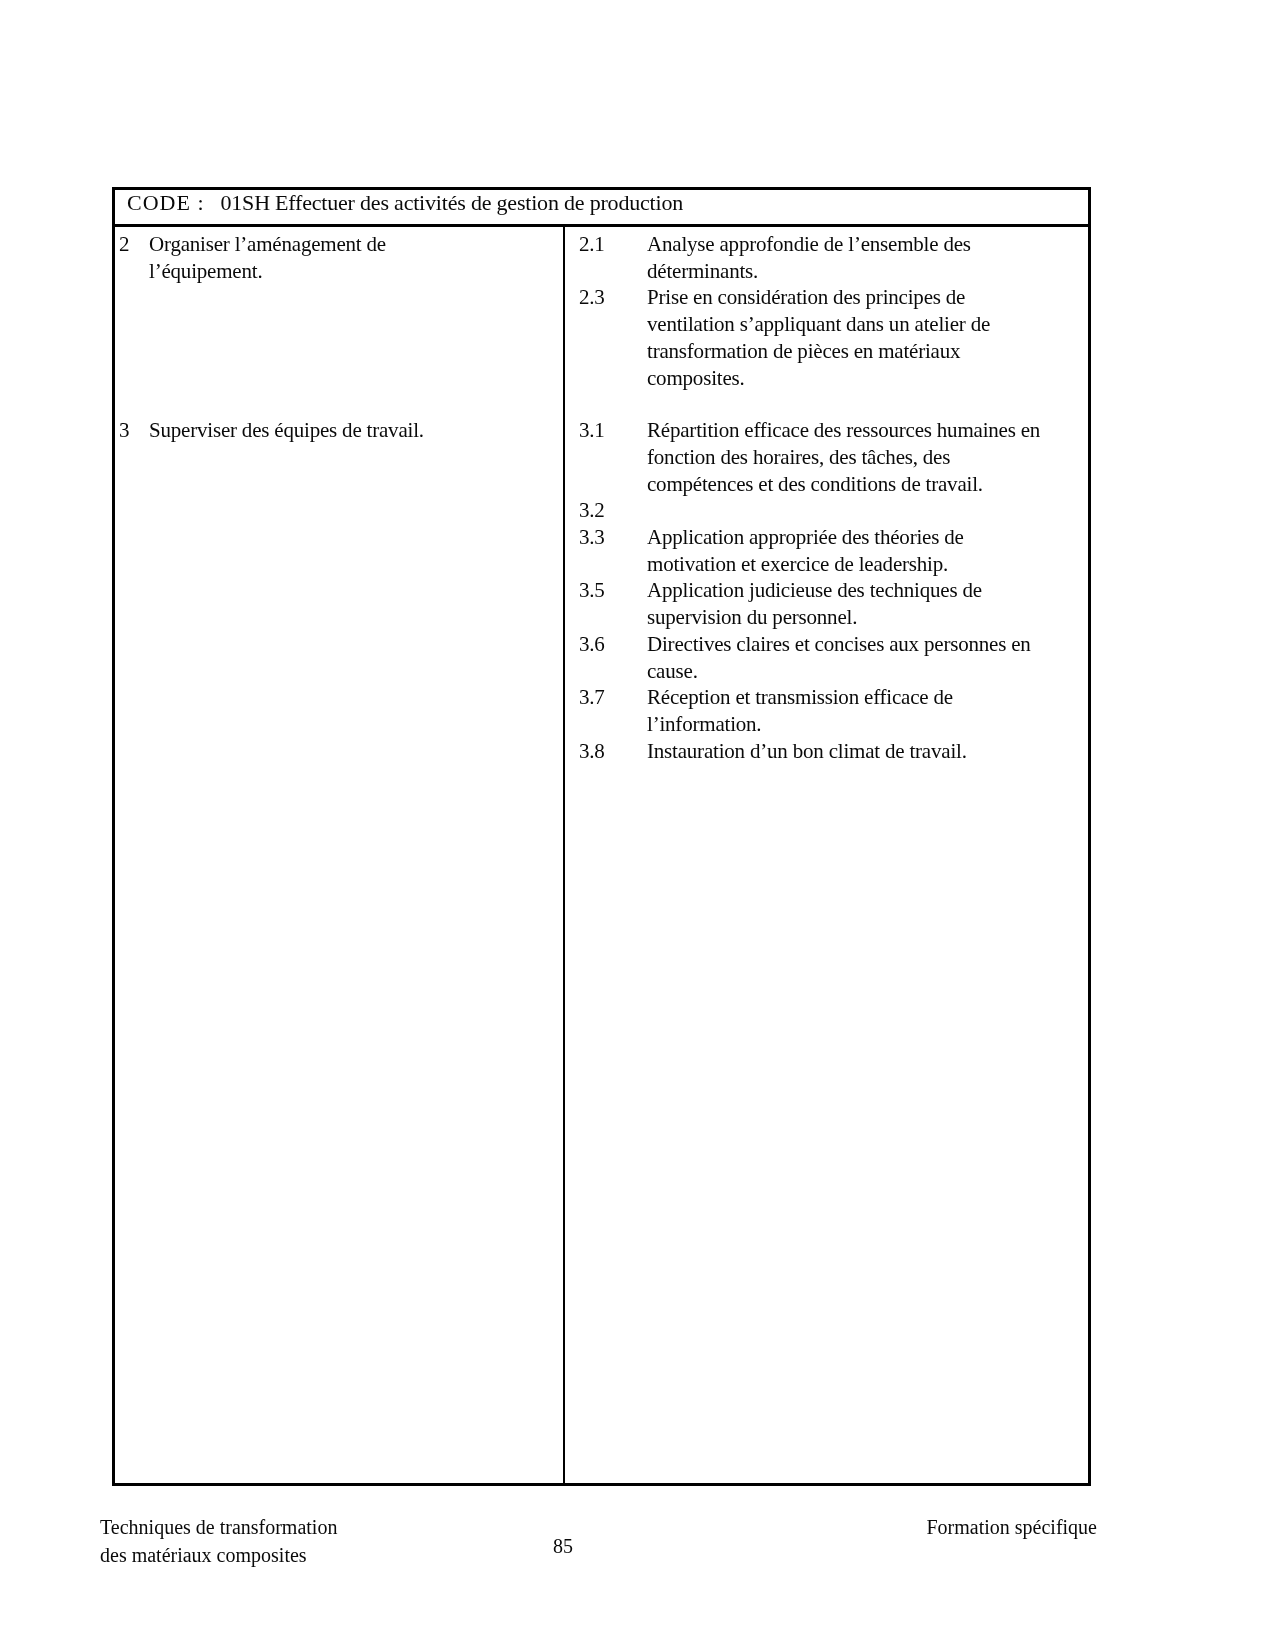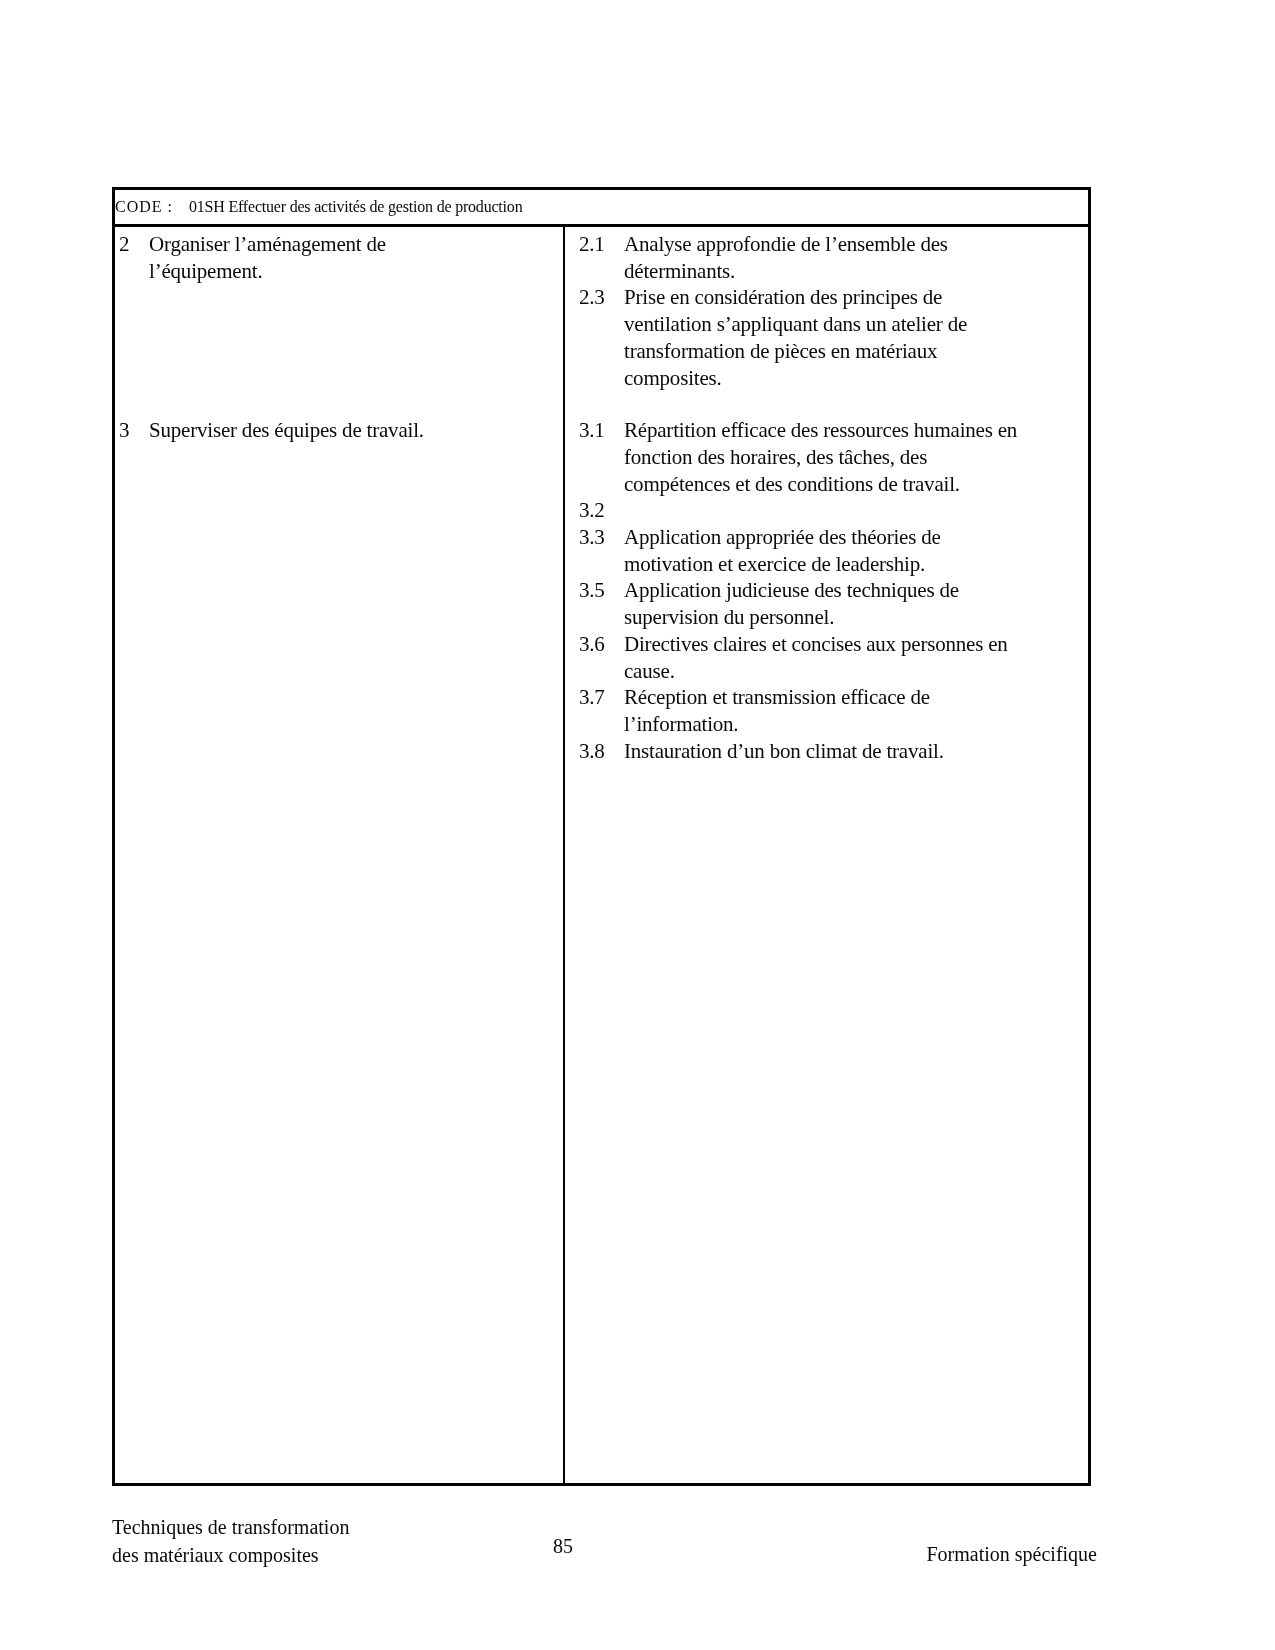--- a/index.html
+++ b/index.html
@@ -24,22 +24,22 @@
     height: 1299px;
     border: 3px solid #000;
     box-sizing: border-box;
     background: #fff;
   }
   .header-row {
     height: 37px;
     border-bottom: 3px solid #000;
     box-sizing: border-box;
     display: flex;
-    align-items: center;
-    font-size: 16px;
+    padding-left: 12px;
+    font-size: 22px;
     letter-spacing: -0.2px;
     white-space: nowrap;
   }
   .code-label { letter-spacing: 1px; }
   .code-value { margin-left: 16px; }
   .table-body {
     position: relative;
     height: calc(100% - 37px);
     box-sizing: border-box;
     padding-top: 4px;
@@ -65,46 +65,45 @@
     flex-shrink: 0;
   }
   .obj-num { width: 30px; flex-shrink: 0; }
   .obj-text { white-space: pre-line; }
   .criteria {
     flex: 1;
     box-sizing: border-box;
     padding-left: 16px;
     min-width: 0;
   }
-  .criterion { display: flex; align-items: flex-start; }
+  .criterion { display: flex; align-items: flex-start; gap: 23px; }
   .crit-num { width: 45px; flex-shrink: 0; }
   .crit-text { white-space: pre-line; }
   .footer-left {
     position: absolute;
-    left: 112px;
+    left: 100px;
     top: 1514px;
     font-size: 20px;
     line-height: 27.5px;
     white-space: pre-line;
   }
   .footer-page {
     position: absolute;
     left: 553px;
     top: 1514px;
     font-size: 20px;
     line-height: 27.5px;
     margin-top: 19px;
   }
   .footer-right {
     position: absolute;
     right: 178px;
     top: 1514px;
     font-size: 20px;
     line-height: 27.5px;
-    margin-top: 27px;
   }
 </style>
 </head>
 <body>
 
 <div class="page">
 
   <div class="comp-table">
 
     <div class="header-row">

